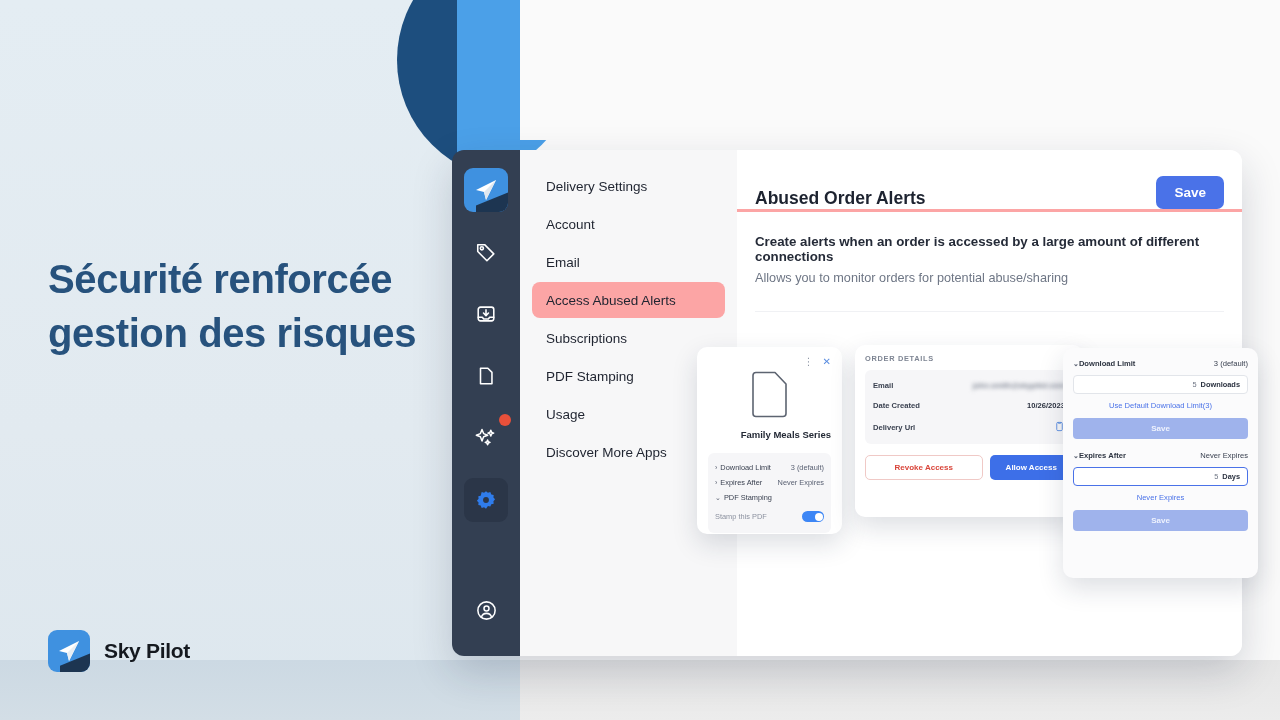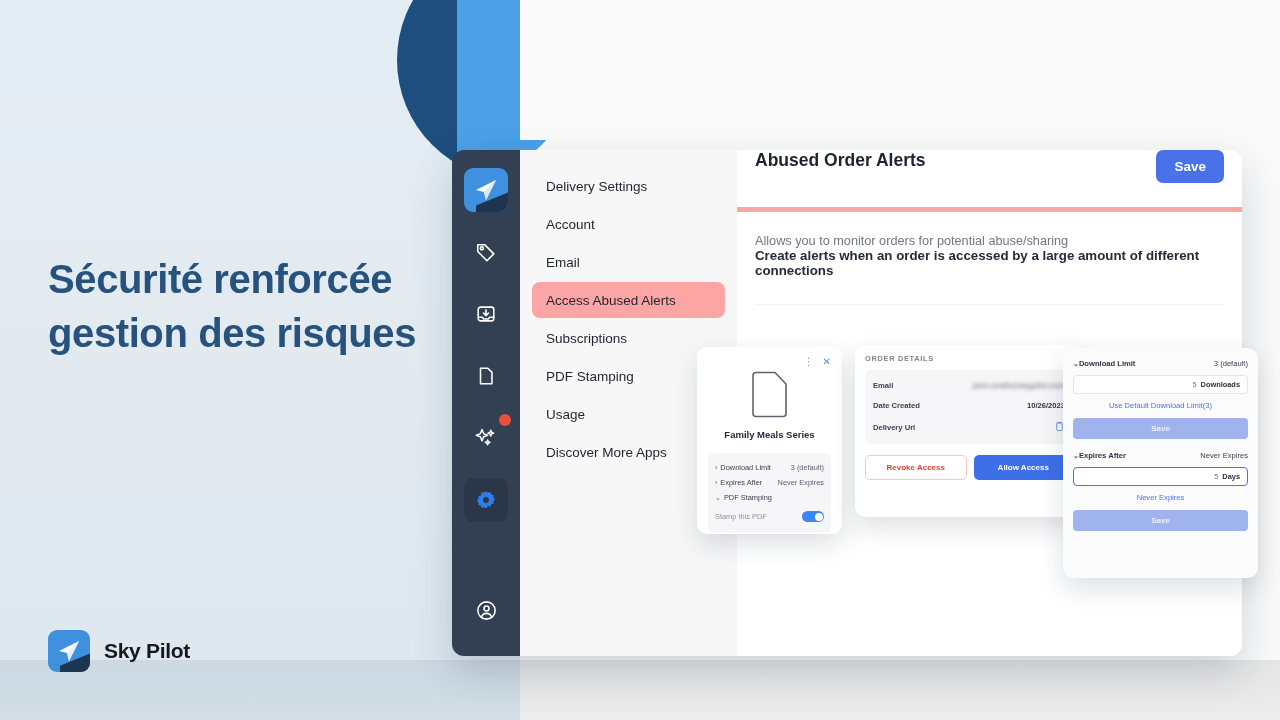--- a/index.html
+++ b/index.html
@@ -124,23 +124,23 @@
     white-space: nowrap;
   }
   .nav-item.active { background: #fca5a5; font-weight: 400; }
 
   
   #main-panel {
     flex: 1; height: 506px; background: #ffffff;
     border-radius: 0 12px 12px 0; position: relative; overflow: hidden;
   }
   #main-head {
-    height: 62px; display: flex; align-items: flex-start;
+    height: 62px; display: flex; align-items: flex-end;
     justify-content: space-between; padding: 0 18px;
-    border-bottom: 5px solid #fca5a5;
+    border-bottom: 3px solid #fca5a5;
   }
   #page-title { font-size: 17.5px; font-weight: 600; color: #1d2330; }
   #save-button {
     background: #4a72e8; color: #fff; font-size: 13.5px; font-weight: 600;
     border: none; border-radius: 7px; padding: 9px 18px; cursor: pointer;
   }
   #main-body { padding: 22px 18px 0 18px; }
   #desc-strong { font-size: 13.3px; font-weight: 700; color: #252b38; margin-bottom: 7px; }
   #desc-sub { font-size: 12.7px; color: #6e7685; }
   #desc-rule { margin-top: 26px; border-top: 1px solid #f0f1f4; }
@@ -150,21 +150,21 @@
     position: absolute; background: #fff; border-radius: 10px;
     box-shadow: 0 10px 26px rgba(25,40,70,0.15);
   }
 
   
   #card-file { left: 697px; top: 347px; width: 145px; height: 187px; padding: 10px 11px; }
   .card1-top { display: flex; justify-content: flex-end; gap: 9px; color: #8f97a6; }
   .ic-dots, .ic-close { font-size: 10px; line-height: 10px; cursor: pointer; }
   .ic-close { color: #5a8de0; }
   .doc-glyph { display: flex; justify-content: center; margin-top: 4px; }
-  #file-name { text-align: center; font-size: 9.5px; font-weight: 700; color: #242a36; margin-top: 11px; }
+  #file-name { text-align: right; font-size: 9.5px; font-weight: 700; color: #242a36; margin-top: 11px; }
   .card1-rows { background: #f6f6f8; border-radius: 6px; margin-top: 13px; padding: 7px 6px 8px 6px; }
   .c1row { display: flex; justify-content: space-between; align-items: center; font-size: 7.4px; color: #3a4150; padding: 3px 1px; }
   .c1row .lbl { display: flex; align-items: center; gap: 3px; }
   .c1row .val { color: #596072; }
   .chev { font-size: 7px; color: #5b6272; }
   .c1row.stamp { color: #8b919f; padding-top: 6px; }
   .toggle {
     width: 22px; height: 11px; border-radius: 6px; background: #3d86f5;
     position: relative; cursor: pointer;
   }
@@ -178,21 +178,21 @@
   .c2row .val { color: #2b3240; font-weight: 600; }
   .blurred { filter: blur(1.9px); color: #7b8290; font-weight: 600; }
   .badge-pending {
     background: #fbdcd8; color: #d4382c; border-radius: 9px;
     padding: 2.5px 7px; font-size: 7px; font-weight: 600;
   }
   .clip-ic { color: #5a8de0; font-size: 9px; cursor: pointer; }
   .card2-btns { display: flex; gap: 7px; margin-top: 11px; }
   .btn-revoke {
     flex: 1; border: 1px solid #f0c9c6; background: #fff; color: #d9453a;
-    font-size: 8px; font-weight: 600; border-radius: 5px; padding: 7px 0; cursor: pointer;
+    font-size: 8px; font-weight: 600; border-radius: 5px; padding: 7px 16px; cursor: pointer;
   }
   .btn-allow {
     flex: 1; border: none; background: #3d6fe8; color: #fff;
     font-size: 8px; font-weight: 600; border-radius: 5px; padding: 7px 0; cursor: pointer;
   }
 
   
   #card-limits { left: 1063px; top: 348px; width: 195px; height: 230px; padding: 9px 10px; background:#fbfbfc; }
   .c3sec { padding: 2px 0; }
   .c3head { display: flex; justify-content: space-between; align-items: center; font-size: 7.6px; color: #2e3542; font-weight: 600; }
@@ -327,22 +327,22 @@
         <span>Discover More Apps</span>
       </div>
   </div>
 
   <div id="main-panel">
     <div id="main-head">
       <div id="page-title">Abused Order Alerts</div>
       <button id="save-button">Save</button>
     </div>
     <div id="main-body">
+      <div id="desc-strong">Create alerts when an order is accessed by a large amount of different connections</div>
       <div id="desc-sub">Allows you to monitor orders for potential abuse/sharing</div>
-      <div id="desc-strong">Create alerts when an order is accessed by a large amount of different connections</div>
       <div id="desc-rule"></div>
     </div>
   </div>
 </div>
 
 <div class="fcard" id="card-file">
   <div class="card1-top">
     <span class="ic-dots">⋮</span>
     <span class="ic-close">✕</span>
   </div>

